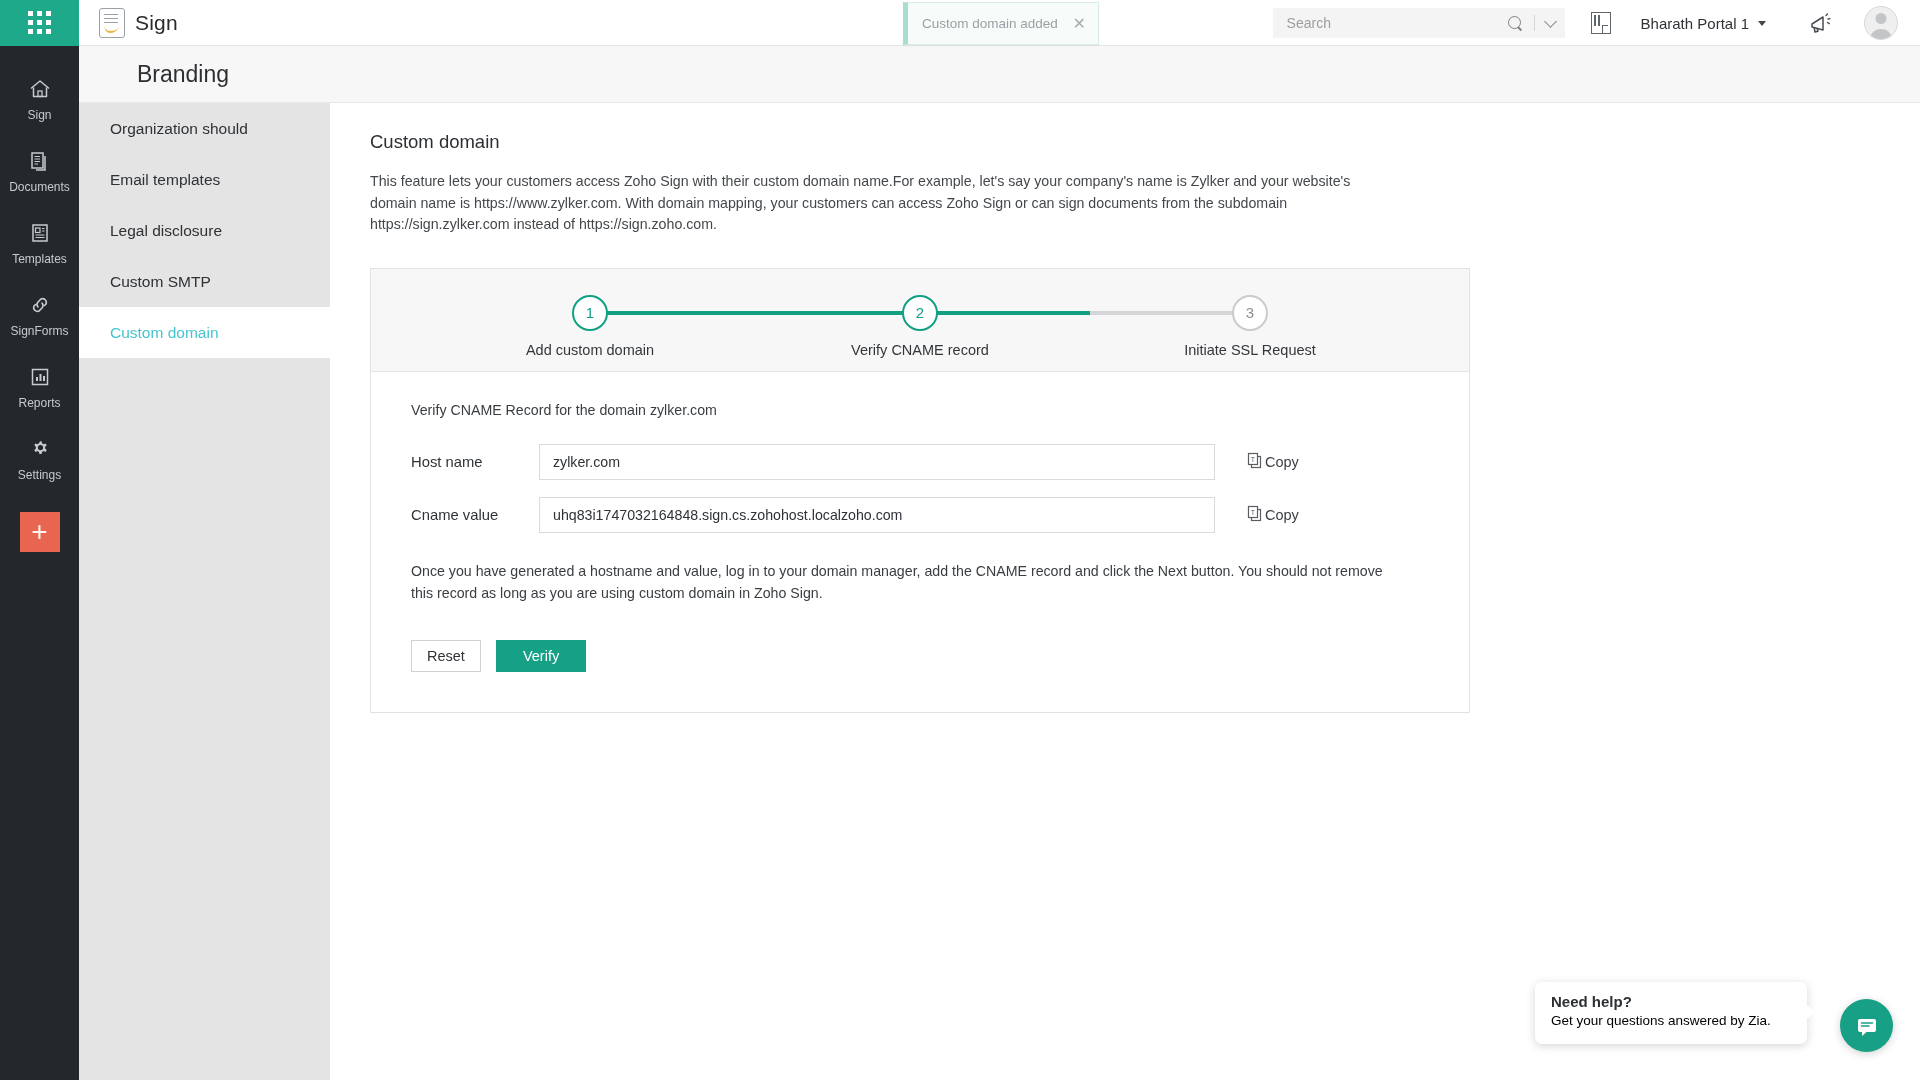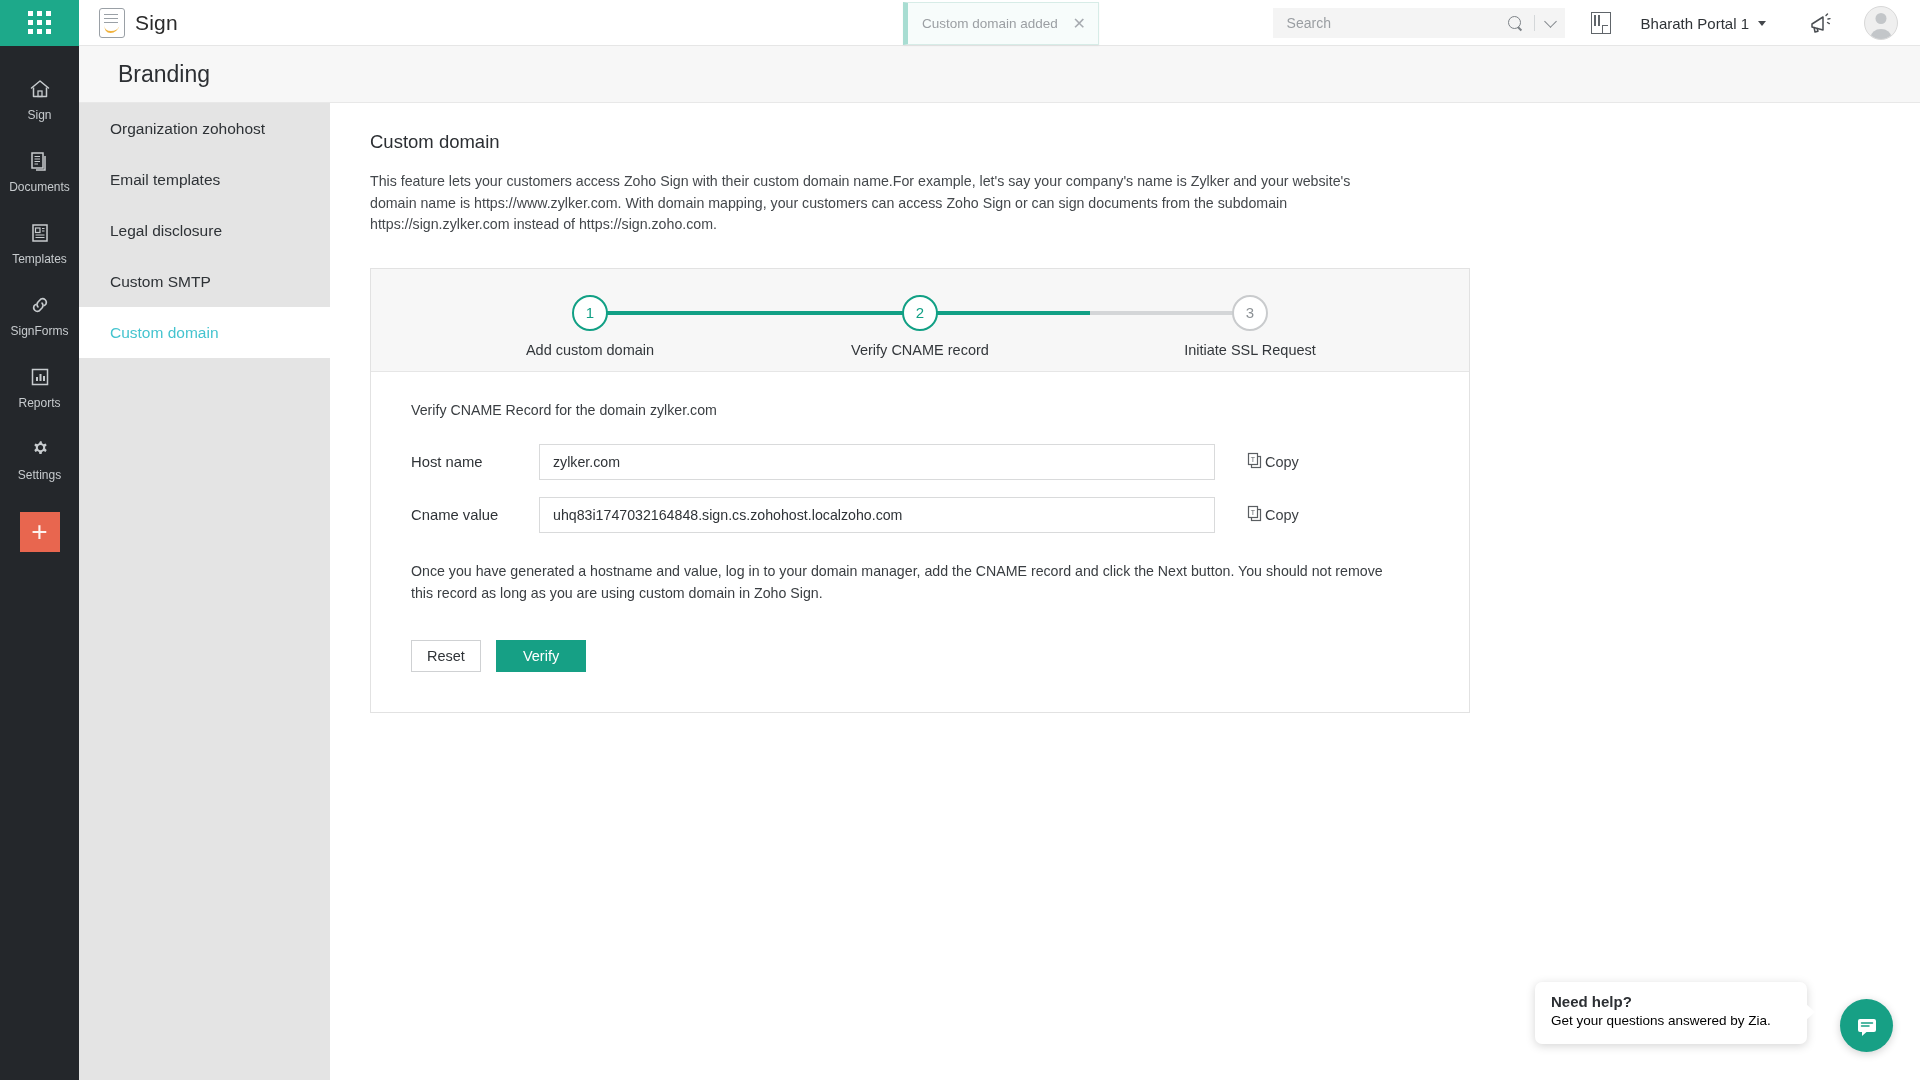--- a/index.html
+++ b/index.html
@@ -131,21 +131,21 @@
   .plus-btn {
     width: 40px; height: 40px; background: #e8664f; color: #fdf2ee;
     display: flex; align-items: center; justify-content: center;
     font-size: 28px; font-weight: 300; cursor: pointer; margin-top: 16px; line-height: 1;
   }
 
   
   .page-head {
     position: absolute; left: 79px; top: 46px; width: 1841px; height: 57px;
     background: #f7f7f7; border-bottom: 1px solid #e8e8e8;
-    display: flex; align-items: center; padding-left: 39px;
+    display: flex; align-items: center; padding-left: 58px;
   }
   .page-title { font-size: 23px; color: #2c2f33; font-weight: 400; }
 
   
   .settings-nav {
     position: absolute; left: 79px; top: 103px; width: 251px; height: 977px;
     background: #e4e4e4;
   }
   .nav-item {
     height: 51px; display: flex; align-items: center; padding-left: 31px;
@@ -376,21 +376,21 @@
 
   <div class="plus-btn">+</div>
 </div>
 
 <div class="page-head">
   <div class="page-title">Branding</div>
 </div>
 
 <div class="settings-nav">
   <div class="nav-item">
-    <span>Organization zohohost</span>
+    <span>Organization should</span>
   </div>
   <div class="nav-item">
     <span>Email templates</span>
   </div>
   <div class="nav-item">
     <span>Legal disclosure</span>
   </div>
   <div class="nav-item">
     <span>Custom SMTP</span>
   </div>

